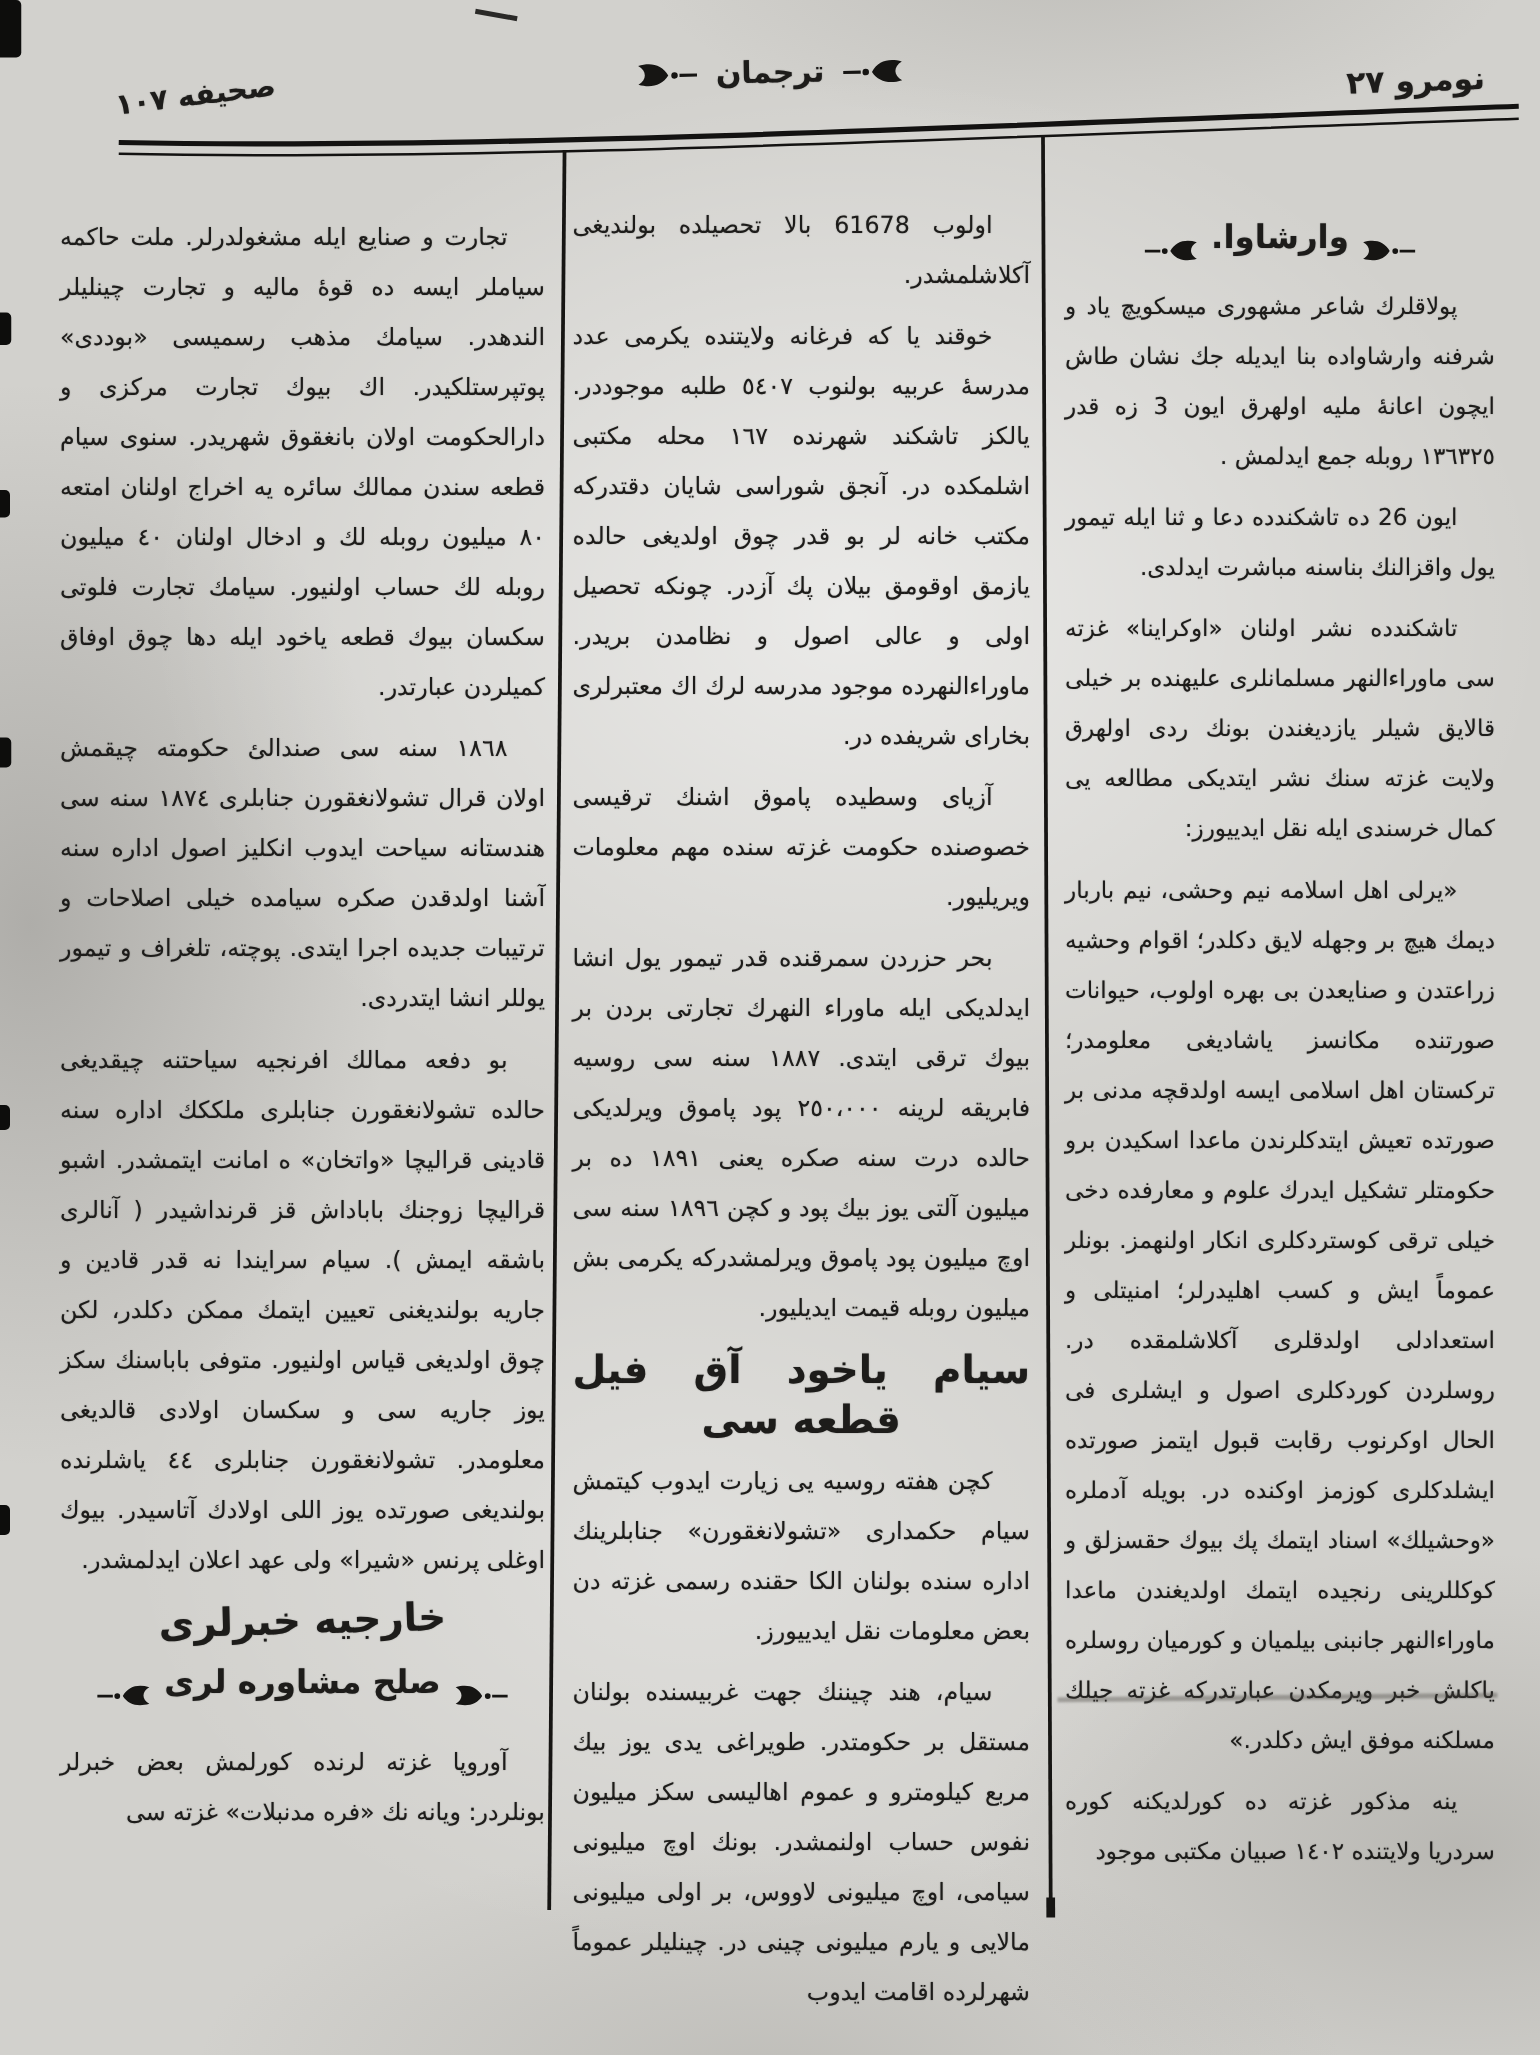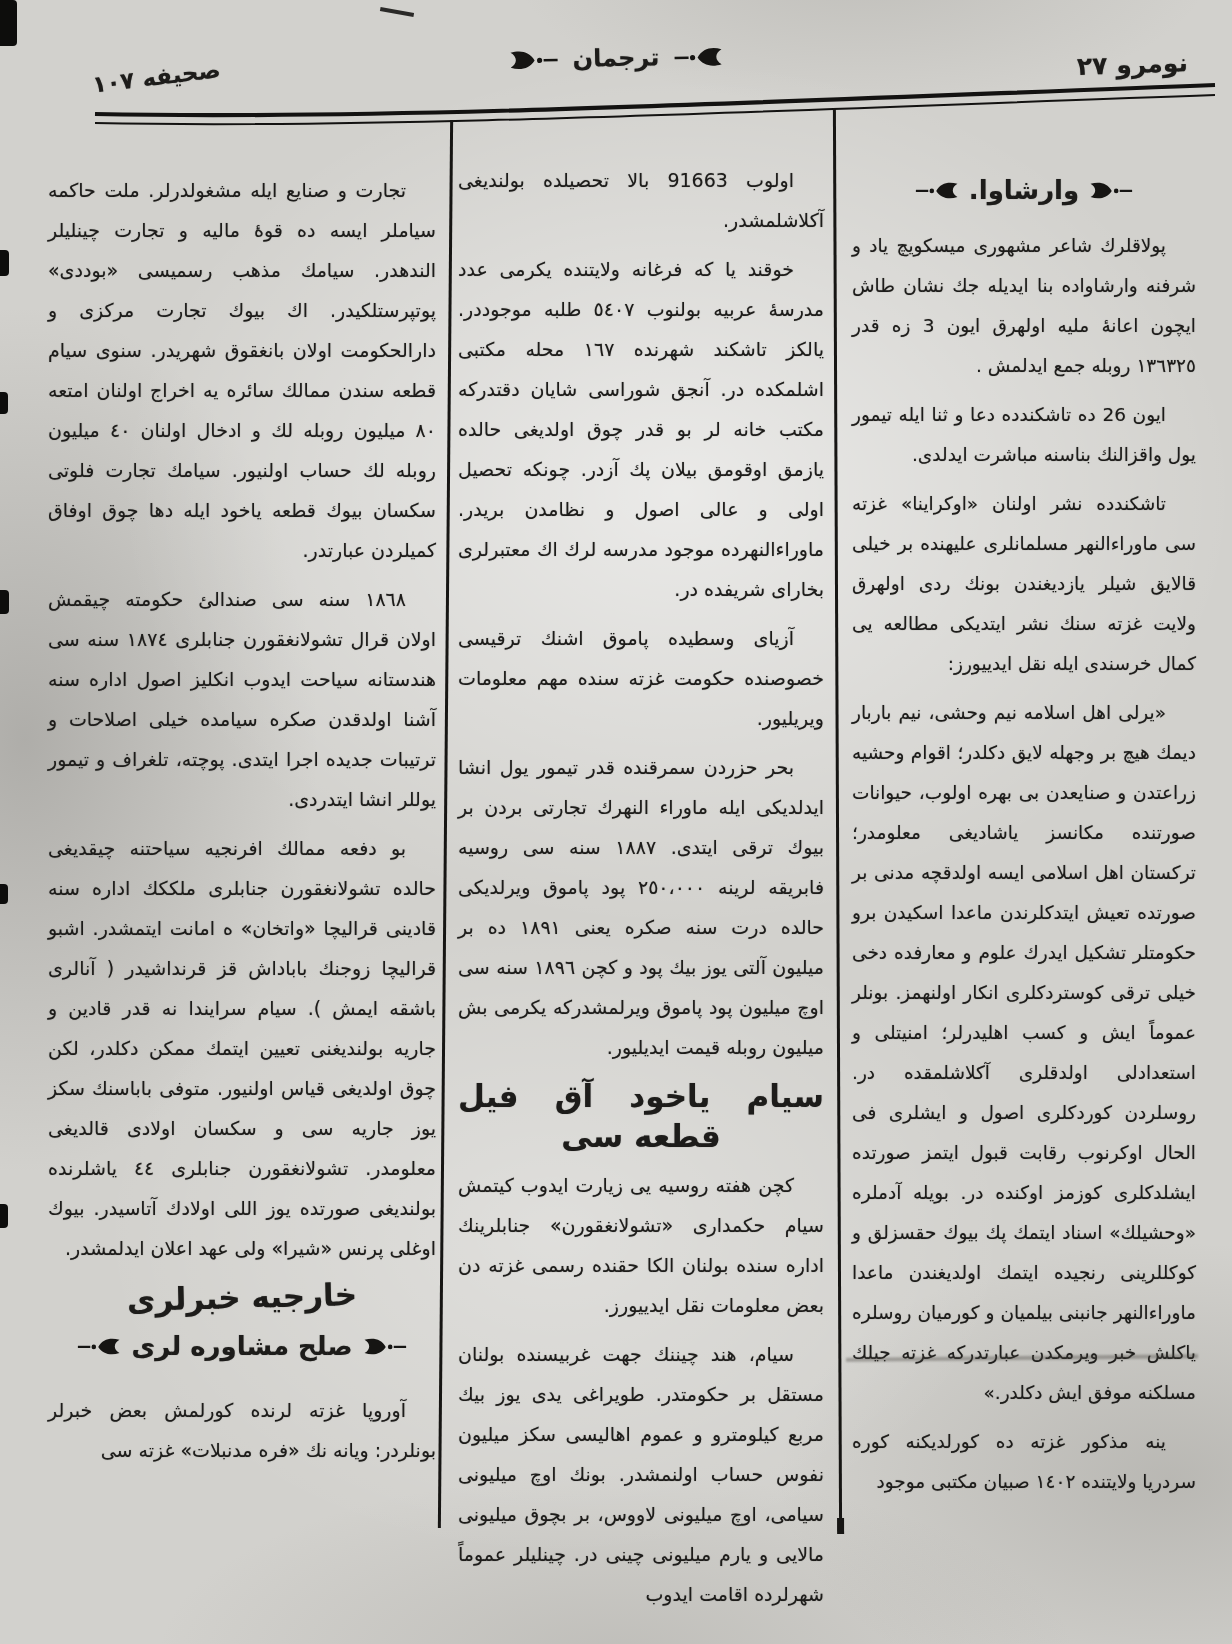--- a/index.html
+++ b/index.html
@@ -47,21 +47,21 @@
   }
   
   .col{ position:absolute; direction:rtl; text-align:justify;margin-top:44px; }
   .col p{ margin:0 0 9px 0; text-indent:30px; text-align:justify; text-align-last:right;}
   .col-right{ left:852px; top:122px; width:344px; font-size:18.5px; line-height:40px;}
   .col-mid  { left:458px; top:116px; width:366px; font-size:19px;   line-height:40px;}
   .col-left { left:48px;  top:126px; width:388px; font-size:19px;   line-height:40px;}
   .ink{ text-shadow:0 0 1px rgba(25,24,22,.45); }
   
   .sec-head{
-    display:flex; align-items:center; justify-content:center; gap:8px;
+    display:flex; align-items:flex-end; justify-content:center; gap:8px;
     margin:4px 0 16px 0;
   }
   .sec-title{ font-size:26px; font-weight:bold; white-space:nowrap;}
   .mid-heading{
     font-size:31px; font-weight:bold; text-align:center;
     margin:16px 0 14px 0; text-indent:0 !important; text-align-last:center !important;
   }
   .big-heading{
     font-size:31px; font-weight:bold; text-align:center;
     margin:26px 0 30px 0; transform:rotate(-1.5deg);
@@ -133,27 +133,27 @@
     </div>
     <p>پولاقلرك شاعر مشهوری میسکویچ یاد و شرفنه وارشاواده بنا ایدیله جك نشان طاش ایچون اعانهٔ ملیه اولهرق ایون 3 زه قدر ١٣٦٣٢٥ روبله جمع ایدلمش .</p>
 
     <p>ایون 26 ده تاشکندده دعا و ثنا ایله تیمور یول واقزالنك بناسنه مباشرت ایدلدی.</p>
     <p>تاشکندده نشر اولنان «اوکراینا» غزته سی ماوراءالنهر مسلمانلری علیهنده بر خیلی قالایق شیلر یازدیغندن بونك ردی اولهرق ولایت غزته سنك نشر ایتدیکی مطالعه یی کمال خرسندی ایله نقل ایدییورز:</p>
     <p>«یرلی اهل اسلامه نیم وحشی، نیم باربار دیمك هیچ بر وجهله لایق دکلدر؛ اقوام وحشیه زراعتدن و صنایعدن بی بهره اولوب، حیوانات صورتنده مکانسز یاشادیغی معلومدر؛ ترکستان اهل اسلامی ایسه اولدقچه مدنی بر صورتده تعیش ایتدکلرندن ماعدا اسکیدن برو حکومتلر تشکیل ایدرك علوم و معارفده دخی خیلی ترقی کوستردکلری انکار اولنهمز. بونلر عموماً ایش و کسب اهلیدرلر؛ امنیتلی و استعدادلی اولدقلری آکلاشلمقده در. روسلردن کوردکلری اصول و ایشلری فی الحال اوکرنوب رقابت قبول ایتمز صورتده ایشلدکلری کوزمز اوکنده در. بویله آدملره «وحشیلك» اسناد ایتمك پك بیوك حقسزلق و کوکللرینی رنجیده ایتمك اولدیغندن ماعدا ماوراءالنهر جانبنی بیلمیان و کورمیان روسلره یاکلش خبر ویرمکدن عبارتدرکه غزته جیلك مسلکنه موفق ایش دکلدر.»</p>
     <p>ینه مذکور غزته ده کورلدیکنه کوره سردریا ولایتنده ١٤٠٢ صبیان مکتبی موجود</p>
   </div>
 
   <div class="col col-mid ink">
-    <p>اولوب 91663 بالا تحصیلده بولندیغی آکلاشلمشدر.</p>
+    <p>اولوب 61678 بالا تحصیلده بولندیغی آکلاشلمشدر.</p>
     <p>خوقند یا که فرغانه ولایتنده یکرمی عدد مدرسهٔ عربیه بولنوب ٥٤٠٧ طلبه موجوددر. یالکز تاشکند شهرنده ١٦٧ محله مکتبی اشلمکده در. آنجق شوراسی شایان دقتدرکه مکتب خانه لر بو قدر چوق اولدیغی حالده یازمق اوقومق بیلان پك آزدر. چونکه تحصیل اولی و عالی اصول و نظامدن بریدر. ماوراءالنهرده موجود مدرسه لرك اك معتبرلری بخارای شریفده در.</p>
     <p>آزیای وسطیده پاموق اشنك ترقیسی خصوصنده حکومت غزته سنده مهم معلومات ویریلیور.</p>
     <p>بحر حزردن سمرقنده قدر تیمور یول انشا ایدلدیکی ایله ماوراء النهرك تجارتی بردن بر بیوك ترقی ایتدی. ١٨٨٧ سنه سی روسیه فابریقه لرینه ٢٥٠،٠٠٠ پود پاموق ویرلدیکی حالده درت سنه صکره یعنی ١٨٩١ ده بر میلیون آلتی یوز بیك پود و کچن ١٨٩٦ سنه سی اوچ میلیون پود پاموق ویرلمشدرکه یکرمی بش میلیون روبله قیمت ایدیلیور.</p>
     <p class="mid-heading">سیام یاخود آق فیل قطعه سی</p>
     <p>کچن هفته روسیه یی زیارت ایدوب کیتمش سیام حکمداری «تشولانغقورن» جنابلرینك اداره سنده بولنان الکا حقنده رسمی غزته دن بعض معلومات نقل ایدییورز.</p>
-    <p>سیام، هند چیننك جهت غربیسنده بولنان مستقل بر حکومتدر. طویراغی یدی یوز بیك مربع کیلومترو و عموم اهالیسی سکز میلیون نفوس حساب اولنمشدر. بونك اوچ میلیونی سیامی، اوچ میلیونی لاووس، بر بچوق میلیونی مالایی و یارم میلیونی چینی در. چینلیلر عموماً شهرلرده اقامت ایدوب</p>
+    <p>سیام، هند چیننك جهت غربیسنده بولنان مستقل بر حکومتدر. طویراغی یدی یوز بیك مربع کیلومترو و عموم اهالیسی سکز میلیون نفوس حساب اولنمشدر. بونك اوچ میلیونی سیامی، اوچ میلیونی لاووس، بر اولی میلیونی مالایی و یارم میلیونی چینی در. چینلیلر عموماً شهرلرده اقامت ایدوب</p>
   </div>
 
   <div class="col col-left ink">
     <p>تجارت و صنایع ایله مشغولدرلر. ملت حاکمه سیاملر ایسه ده قوهٔ مالیه و تجارت چینلیلر الندهدر. سیامك مذهب رسمیسی «بوددی» پوتپرستلکیدر. اك بیوك تجارت مرکزی و دارالحکومت اولان بانغقوق شهریدر. سنوی سیام قطعه سندن ممالك سائره یه اخراج اولنان امتعه ٨٠ میلیون روبله لك و ادخال اولنان ٤٠ میلیون روبله لك حساب اولنیور. سیامك تجارت فلوتی سکسان بیوك قطعه یاخود ایله دها چوق اوفاق کمیلردن عبارتدر.</p>
     <p>١٨٦٨ سنه سی صندالئ حکومته چیقمش اولان قرال تشولانغقورن جنابلری ١٨٧٤ سنه سی هندستانه سیاحت ایدوب انکلیز اصول اداره سنه آشنا اولدقدن صکره سیامده خیلی اصلاحات و ترتیبات جدیده اجرا ایتدی. پوچته، تلغراف و تیمور یوللر انشا ایتدردی.</p>
     <p>بو دفعه ممالك افرنجیه سیاحتنه چیقدیغی حالده تشولانغقورن جنابلری ملککك اداره سنه قادینی قرالیچا «واتخان» ه امانت ایتمشدر. اشبو قرالیچا زوجنك باباداش قز قرنداشیدر ( آنالری باشقه ایمش ). سیام سرایندا نه قدر قادین و جاریه بولندیغنی تعیین ایتمك ممکن دکلدر، لکن چوق اولدیغی قیاس اولنیور. متوفی باباسنك سکز یوز جاریه سی و سکسان اولادی قالدیغی معلومدر. تشولانغقورن جنابلری ٤٤ یاشلرنده بولندیغی صورتده یوز اللی اولادك آتاسیدر. بیوك اوغلی پرنس «شیرا» ولی عهد اعلان ایدلمشدر.</p>
     <p class="big-heading">خارجیه خبرلری</p>
     <div class="sec-head">
       <span class="orn mirror">
         <svg width="46" height="20" viewBox="0 0 52 22">

